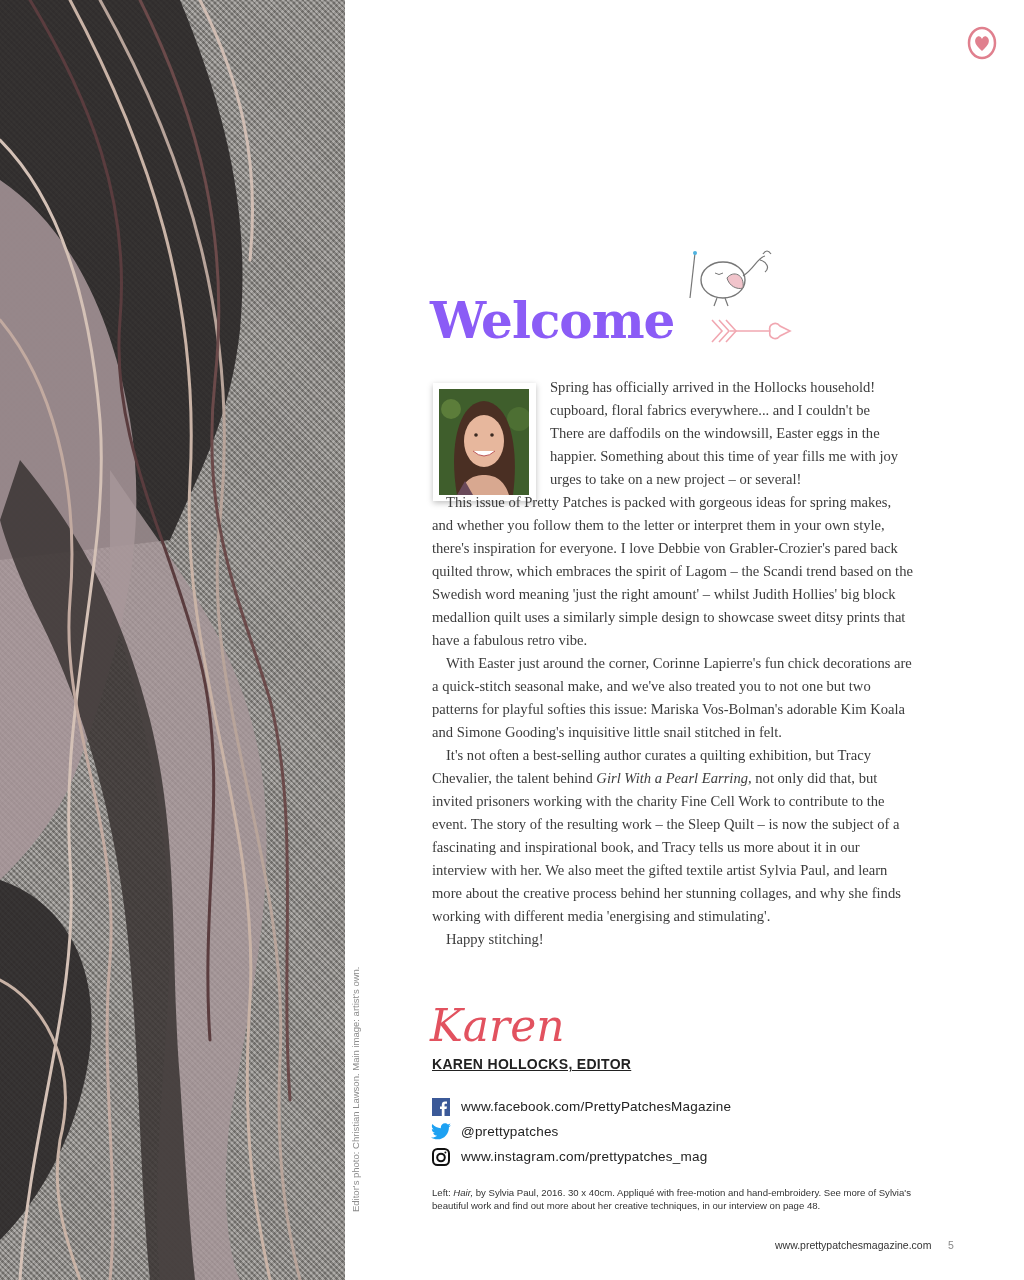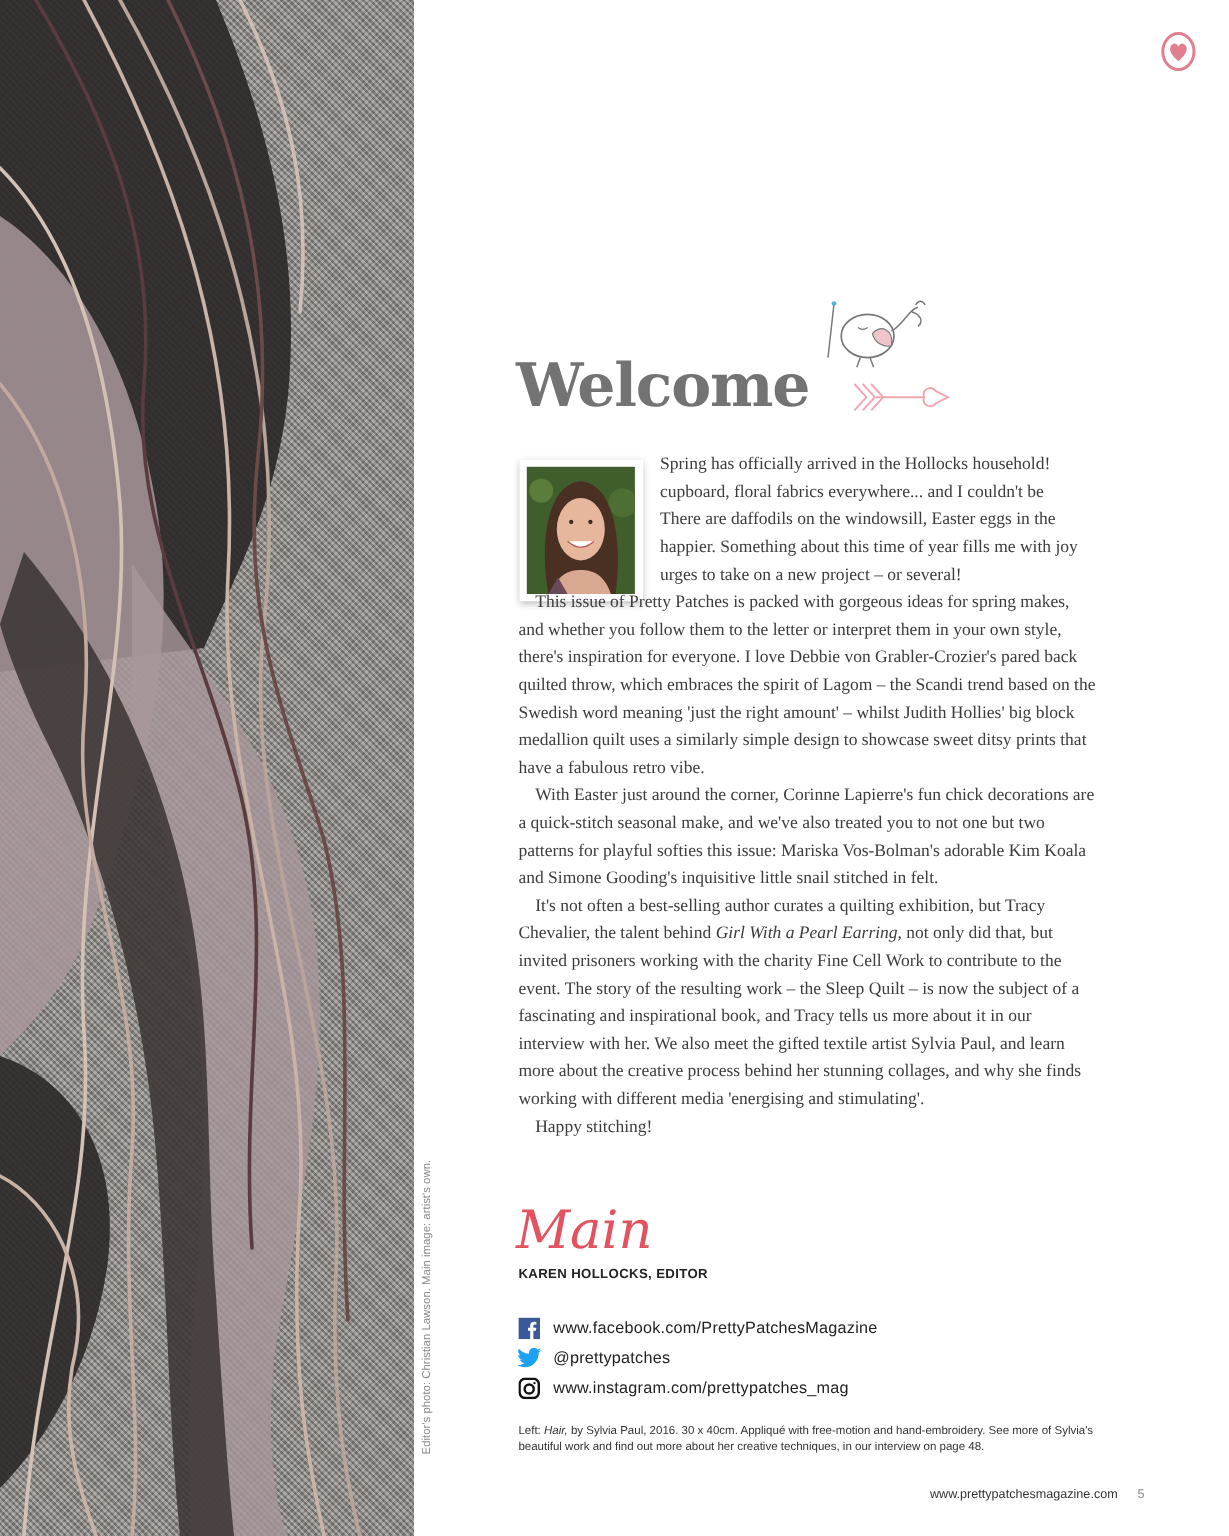--- a/index.html
+++ b/index.html
@@ -21,21 +21,21 @@
     position: absolute; left: 350px; top: 1212px;
     transform: rotate(-90deg); transform-origin: left top;
     font-family: "Liberation Sans", sans-serif; font-size: 9.5px; color: #8a8a8a;
     white-space: nowrap;
   }
   .heart-badge { position: absolute; left: 965px; top: 25px; width: 34px; height: 36px; }
   .title-block { position: absolute; left: 430px; top: 248px; width: 380px; height: 110px; }
   .welcome {
     position: absolute; left: 0; top: 48px;
     font-family: "DejaVu Serif", serif; font-weight: bold; font-size: 50px;
-    color: #737373; letter-spacing: -1px; line-height: 1;
+    color: #8b5cf6; letter-spacing: -1px; line-height: 1;
   }
   .bird { position: absolute; left: 255px; top: 0; }
   .arrow { position: absolute; left: 280px; top: 68px; }
   .portrait {
     position: absolute; left: 433px; top: 383px; width: 103px; height: 118px;
     background: #fff; box-shadow: 0 2px 6px rgba(0,0,0,0.25);
   }
   .portrait .photo {
     position: absolute; left: 6px; top: 6px; width: 90px; height: 106px;
     background: radial-gradient(ellipse at 50% 45%, #e8b9a0 0 22%, #5b3b2a 23% 40%, #3d5a2a 41% 100%);
@@ -45,22 +45,23 @@
     position: absolute; left: 432px; top: 376px; width: 482px;
     font-size: 14.6px; line-height: 23px; color: #3c3c3c;
   }
   .body-text p { margin: 0; text-indent: 14px; }
   .sig {
     position: absolute; left: 430px; top: 1000px;
     font-family: "DejaVu Serif", serif; font-style: italic; font-size: 44px; color: #e2525f;
   }
   .editor {
     position: absolute; left: 432px; top: 1056px;
-    font-family: "Liberation Sans", sans-serif; font-weight: bold; font-size: 11px; color: #222;
+    font-family: "Liberation Sans", sans-serif; font-weight: bold; font-size: 14px; color: #222;
     letter-spacing: 0.3px;
+    text-decoration: underline;
   }
   .social { position: absolute; left: 431px; top: 1094px; }
   .social .row { display: flex; align-items: center; height: 25px; }
   .social .ico { width: 20px; height: 20px; margin-right: 10px; display: flex; align-items: center; justify-content: center; }
   .social .txt {
     font-family: "Liberation Sans", sans-serif; font-size: 13.5px; color: #222; letter-spacing: 0.2px;
   }
   .caption {
     position: absolute; left: 432px; top: 1186px; width: 490px;
     font-family: Liberation Sans, sans-serif; font-size: 9.6px; line-height: 13px; color: #333;
@@ -157,21 +158,21 @@
     <div>There are daffodils on the windowsill, Easter eggs in the</div>
     <div>happier. Something about this time of year fills me with joy</div>
     <div>urges to take on a new project – or several!</div>
   </div>
   <p>This issue of Pretty Patches is packed with gorgeous ideas for spring makes, and whether you follow them to the letter or interpret them in your own style, there's inspiration for everyone. I love Debbie von Grabler-Crozier's pared back quilted throw, which embraces the spirit of Lagom – the Scandi trend based on the Swedish word meaning 'just the right amount' – whilst Judith Hollies' big block medallion quilt uses a similarly simple design to showcase sweet ditsy prints that have a fabulous retro vibe.</p>
   <p>With Easter just around the corner, Corinne Lapierre's fun chick decorations are a quick-stitch seasonal make, and we've also treated you to not one but two patterns for playful softies this issue: Mariska Vos-Bolman's adorable Kim Koala and Simone Gooding's inquisitive little snail stitched in felt.</p>
   <p><span>It's not often a best-selling author curates a quilting exhibition, but Tracy Chevalier, the talent behind </span><em>Girl With a Pearl Earring</em><span>, not only did that, but invited prisoners working with the charity Fine Cell Work to contribute to the event. The story of the resulting work – the Sleep Quilt – is now the subject of a fascinating and inspirational book, and Tracy tells us more about it in our interview with her. We also meet the gifted textile artist Sylvia Paul, and learn more about the creative process behind her stunning collages, and why she finds working with different media 'energising and stimulating'.</span></p>
   <p>Happy stitching!</p>
 </div>
 
-<div class="sig">Main</div>
+<div class="sig">Karen</div>
 <div class="editor">KAREN HOLLOCKS, EDITOR</div>
 
 <div class="social">
   <div class="row">
     <span class="ico">
       <svg width="18" height="18" viewBox="0 0 18 18">
           <rect width="18" height="18" fill="#3b5998"></rect>
           <path d="M12.5,18 V11 H14.5 L15,8.5 H12.5 V7 C12.5,6.2 12.8,5.8 13.8,5.8 H15 V3.6 C14.6,3.5 13.8,3.4 13,3.4 C11,3.4 9.8,4.6 9.8,6.7 V8.5 H8 V11 H9.8 V18 Z" fill="#fff"></path>
         </svg>
     </span>

